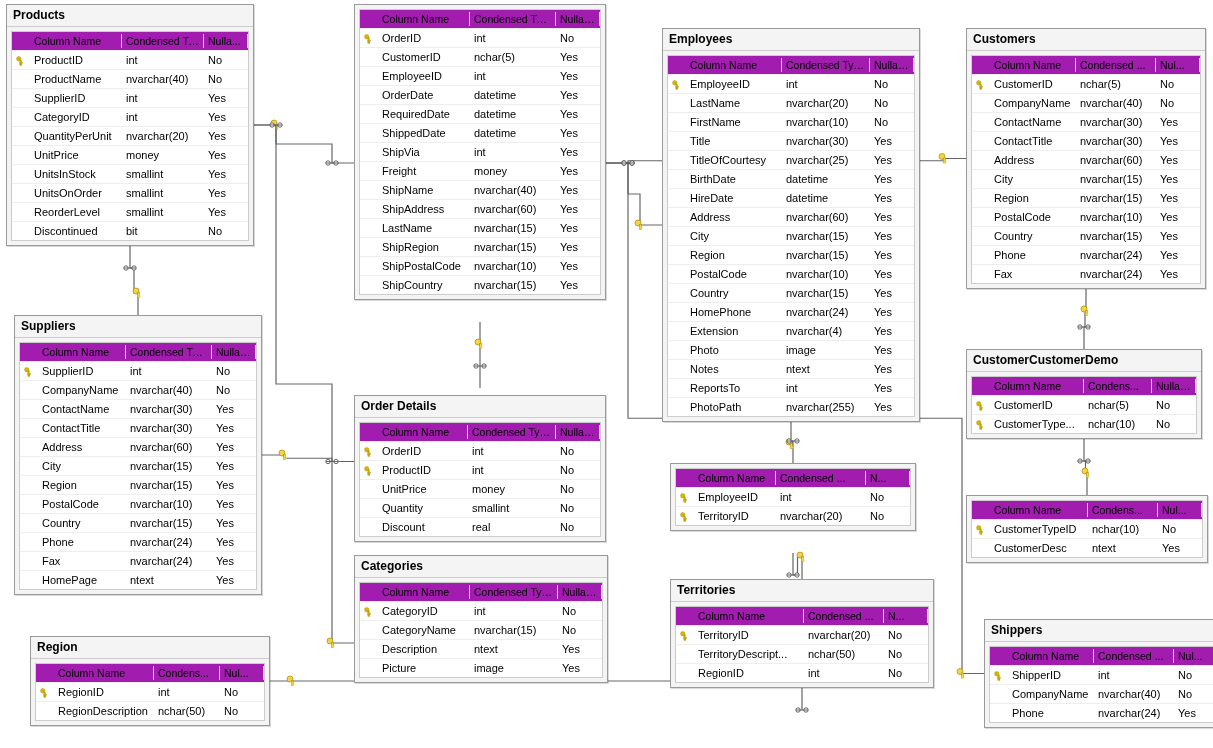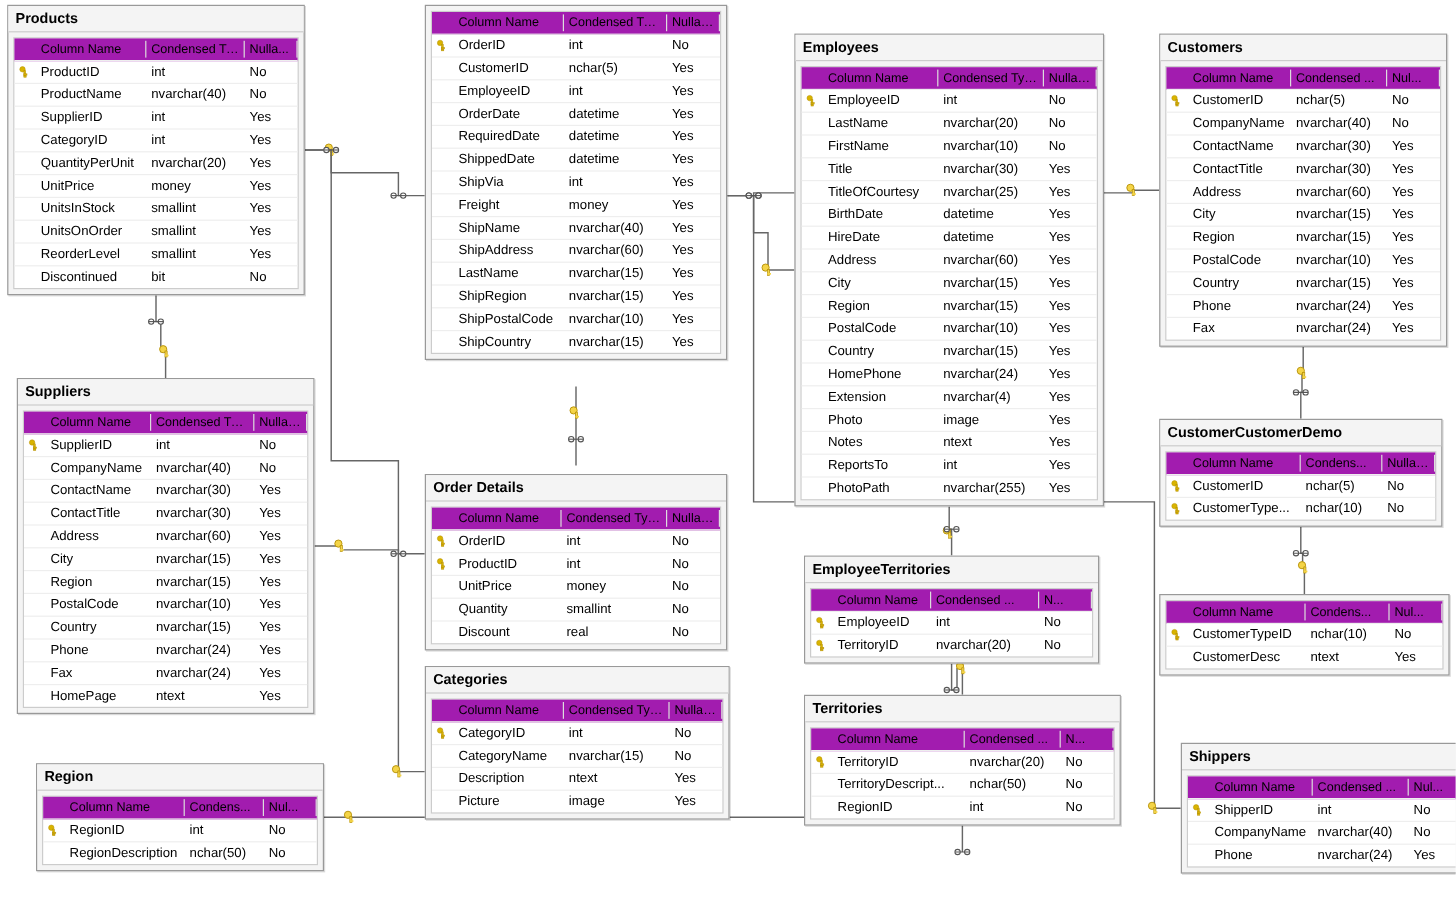--- a/index.html
+++ b/index.html
@@ -789,21 +789,20 @@
         </div>
         <div class="data-row">
           <div class="cell key"></div>
           <div class="cell name" style="width:92px;flex:0 0 92px">Picture</div>
           <div class="cell type" style="width:88px;flex:0 0 88px">image</div>
           <div class="cell null" style="width:44px;flex:0 0 44px">Yes</div>
         </div>
       </div>
     </div>
     <div class="table-window" style="left: 670px; top: 463px; width: 244px;">
-      <div class="table-title">EmployeeTerritories</div>
       <div class="table-body">
         <div class="header-row">
           <div class="cell key"></div>
           <div class="cell name" style="width:82px;flex:0 0 82px">Column Name</div>
           <div class="cell type" style="width:90px;flex:0 0 90px">Condensed ...</div>
           <div class="cell null" style="width:44px;flex:0 0 44px">N...</div>
         </div>
         <div class="data-row">
           <div class="cell key"><span class="key-icon"><svg viewBox="0 0 16 16" width="12" height="12">
                 <g fill="#d9b400" stroke="#b8930a" stroke-width="0.6">

